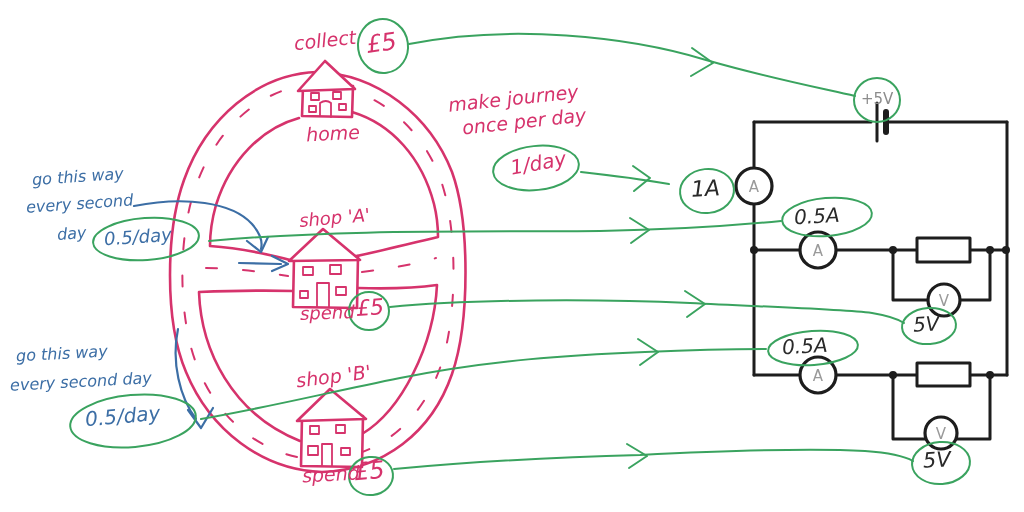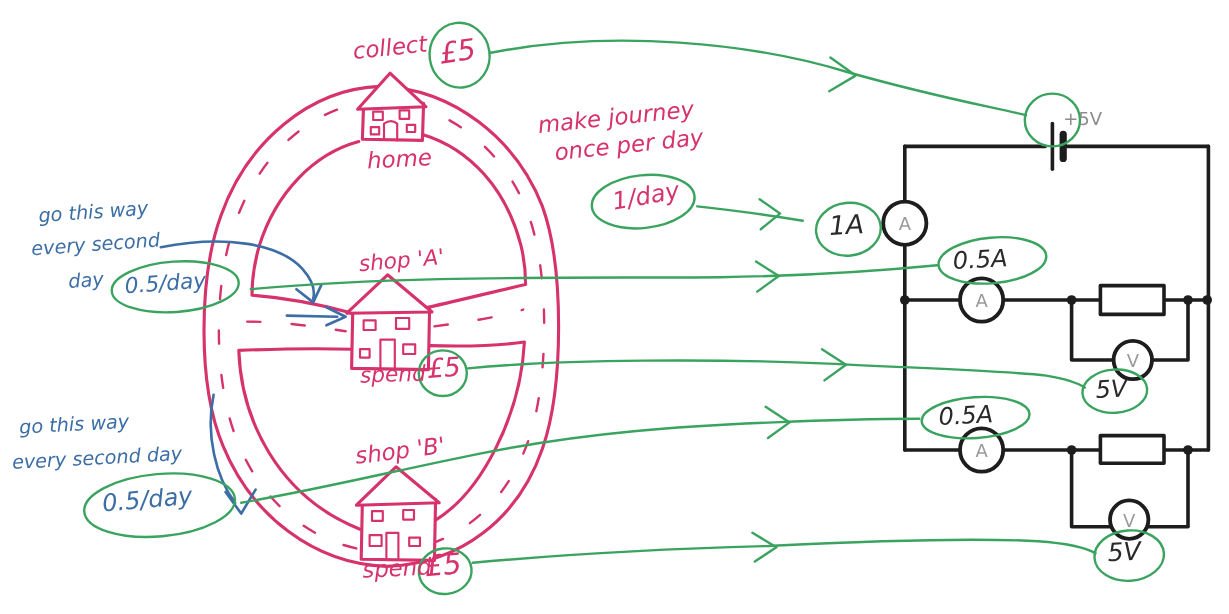--- a/index.html
+++ b/index.html
@@ -179,15 +179,15 @@
   <div class="hw b" style="left:16px;top:346px;font-size:16px;transform:rotate(-3deg);">go this way</div>
   <div class="hw b" style="left:10px;top:374px;font-size:16px;transform:rotate(-3deg);">every second day</div>
   <div class="hw b" style="left:85px;top:406px;font-size:20px;transform:rotate(-5deg);">0.5/day</div>
 
   <div class="hw k" style="left:691px;top:178px;font-size:22px;transform:rotate(-3deg);">1A</div>
   <div class="hw k" style="left:794px;top:206px;font-size:20px;transform:rotate(-3deg);">0.5A</div>
   <div class="hw k" style="left:913px;top:314px;font-size:20px;transform:rotate(-3deg);">5V</div>
   <div class="hw k" style="left:782px;top:336px;font-size:20px;transform:rotate(-3deg);">0.5A</div>
   <div class="hw k" style="left:923px;top:450px;font-size:21px;transform:rotate(-3deg);">5V</div>
 
-  <div class="hw gry" style="left:886px;top:92px;font-size:15px;">+5V</div>
+  <div class="hw gry" style="left:861px;top:92px;font-size:15px;">+5V</div>
 
 </div>
 
 </body></html>

